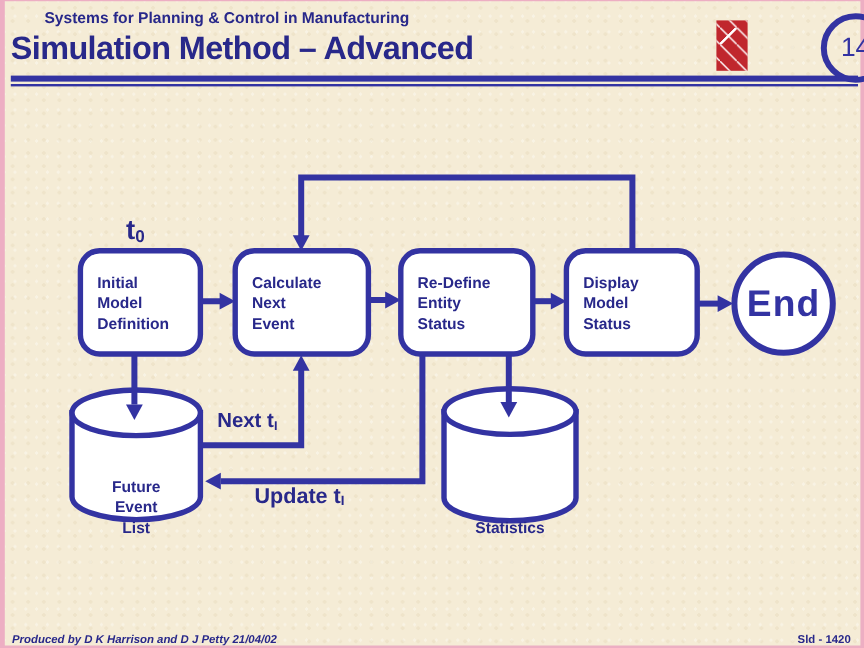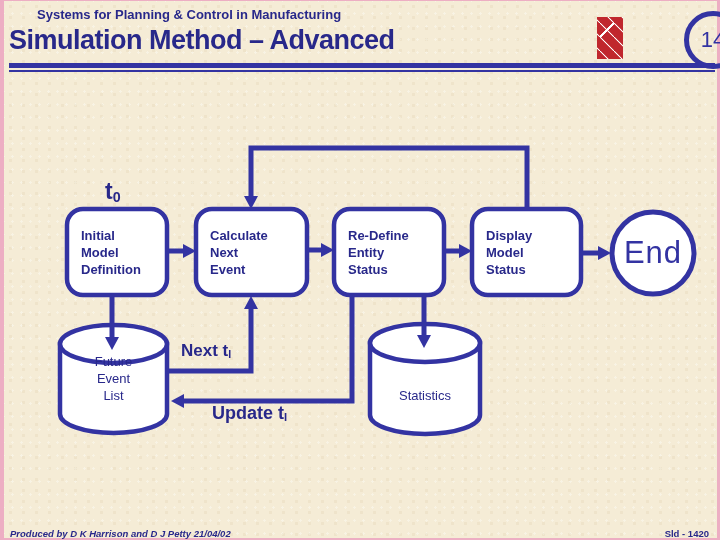--- a/index.html
+++ b/index.html
@@ -51,29 +51,29 @@
     border-radius:50%;display:flex;align-items:center;justify-content:center;
     color:var(--accent);font-size:22px;font-weight:normal;
   }
   
   .boxlabel{
     color:var(--ink);font-size:13px;font-weight:bold;line-height:17px;
     white-space:pre-line;display:flex;flex-direction:column;justify-content:center;
     padding-left:14px;
   }
   .cyllabel{
-    color:var(--ink);font-size:13px;font-weight:normal;line-height:17px;
-    white-space:pre-line;text-align:center;
+    color:var(--ink);font-size:13px;font-weight:bold;line-height:17px;
+    white-space:pre-line;text-align:center;margin-top:44px;
   }
   .flowlabel{color:var(--ink);font-weight:bold;}
   .flowlabel sub, .t0 sub{font-size:62%;vertical-align:-18%;font-weight:bold;}
   .t0{left:101px;top:177px;font-size:23px;font-weight:bold;color:var(--ink);}
   .end-label{
     left:608px;top:211px;width:82px;height:82px;display:flex;align-items:center;
-    justify-content:center;color:var(--accent);font-size:31px;font-weight:normal;letter-spacing:1px;
+    justify-content:center;color:var(--accent);font-size:31px;font-weight:bold;letter-spacing:1px;
   }
   
   .footer-left{left:6px;top:527px;font-size:9.5px;font-weight:bold;font-style:italic;color:var(--ink);}
   .footer-right{top:527px;right:8px;font-size:9.5px;font-weight:bold;color:var(--ink);}
   svg{position:absolute;left:0;top:0;}
 </style>
 </head>
 <body>
 
 <div class="slide">

